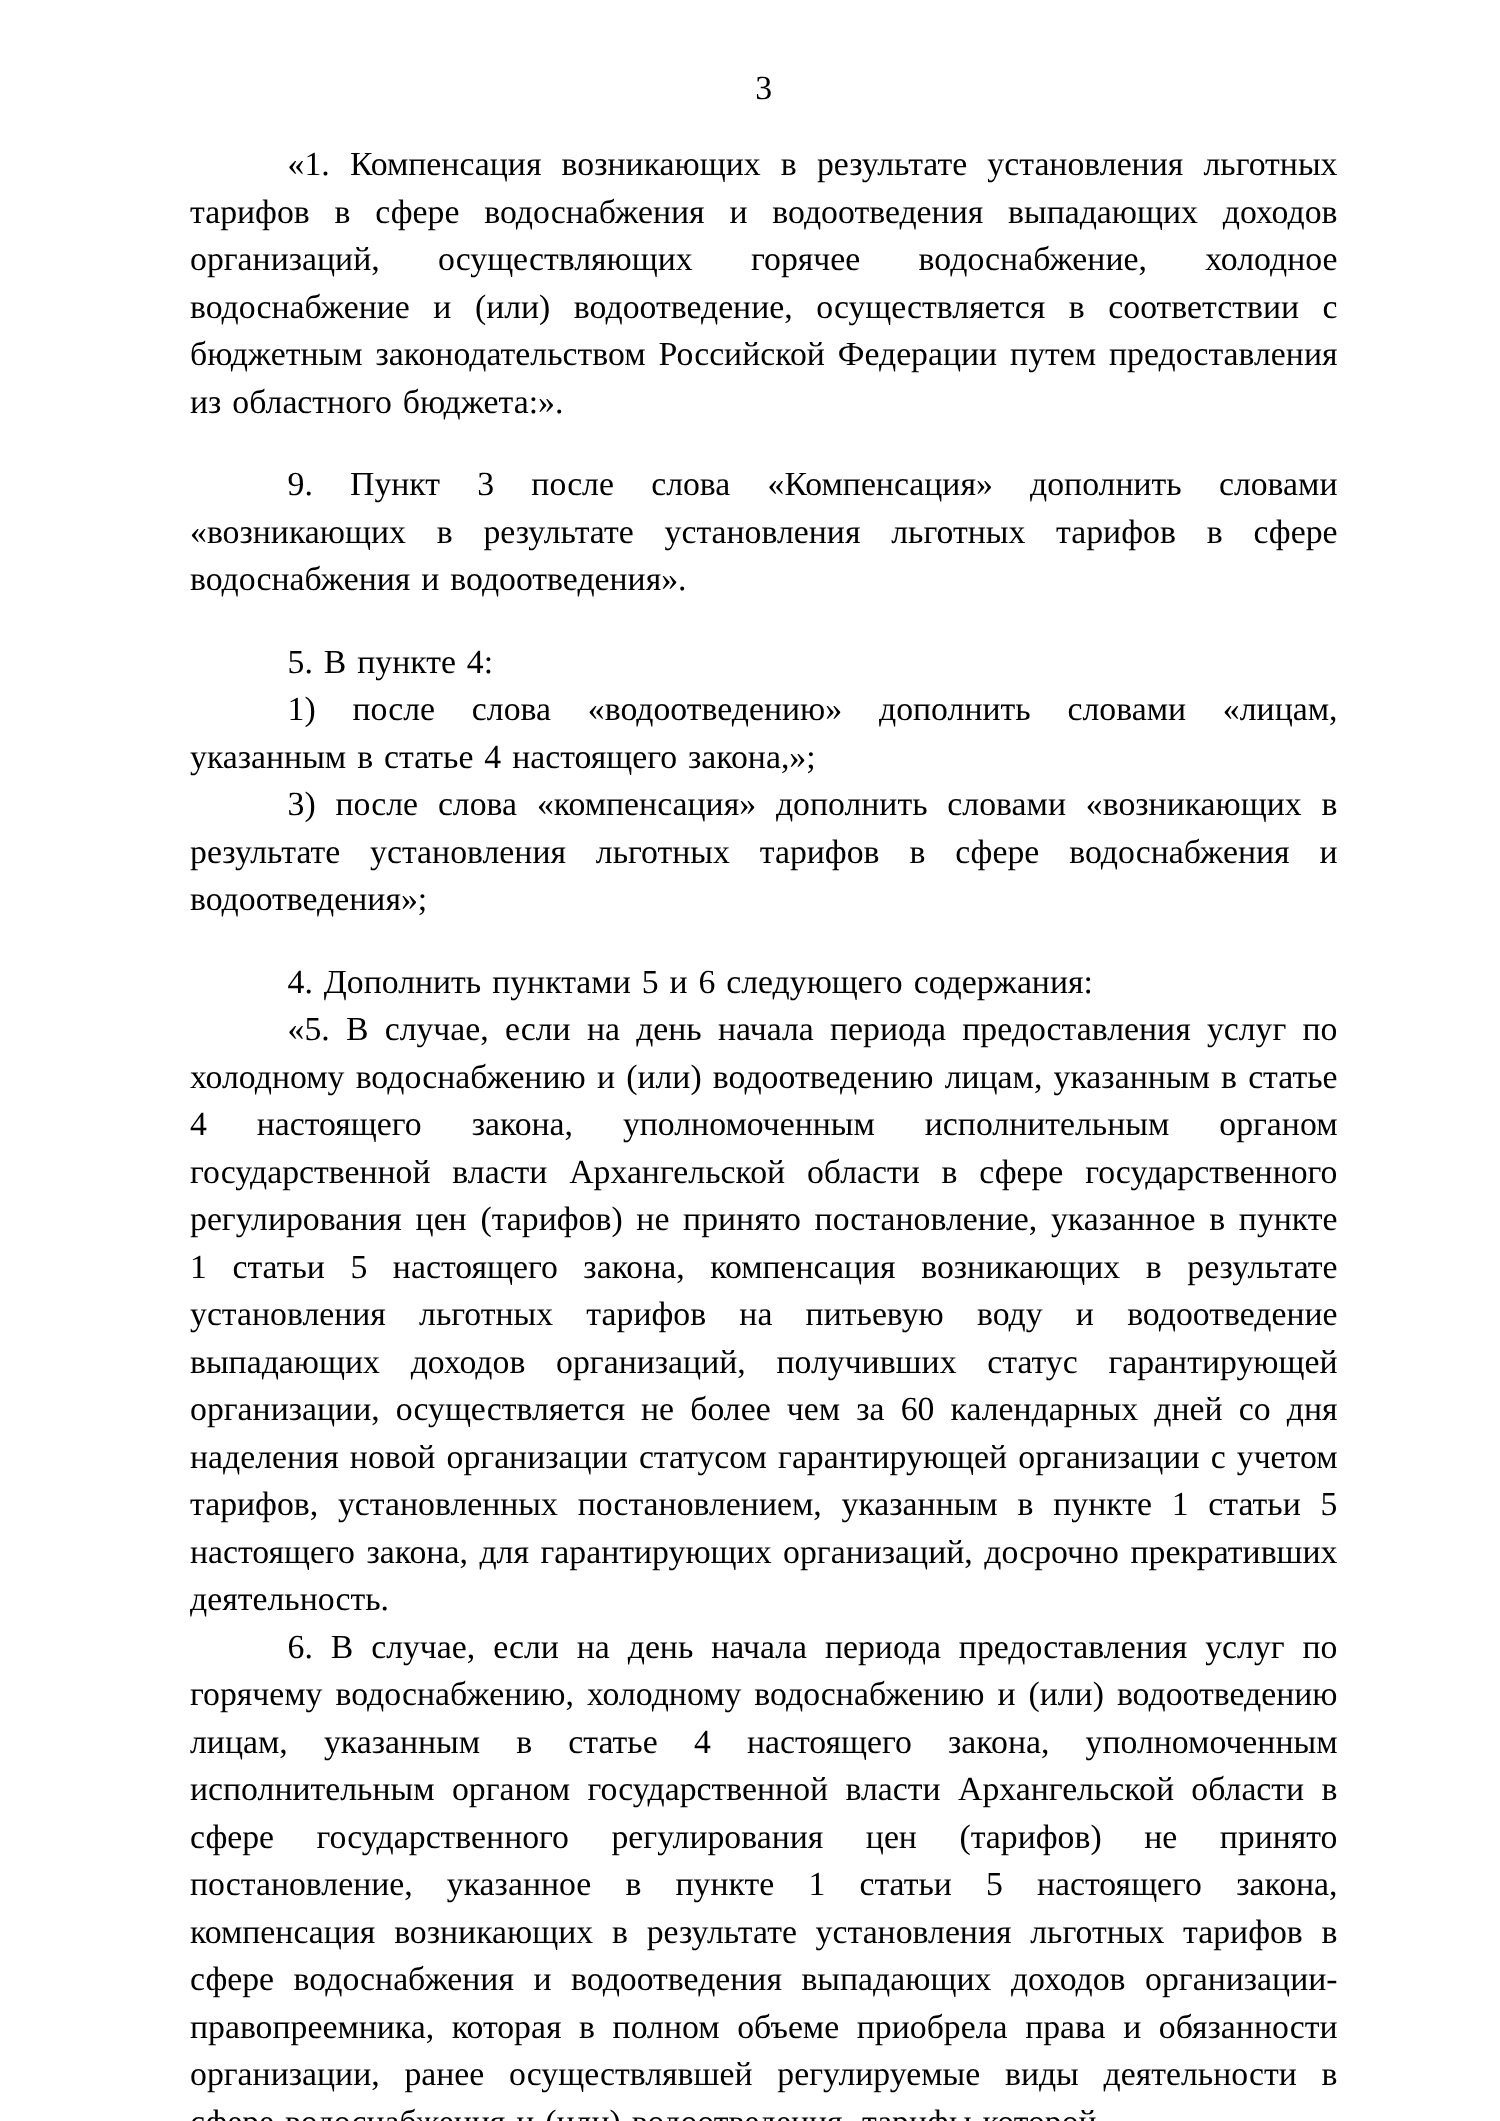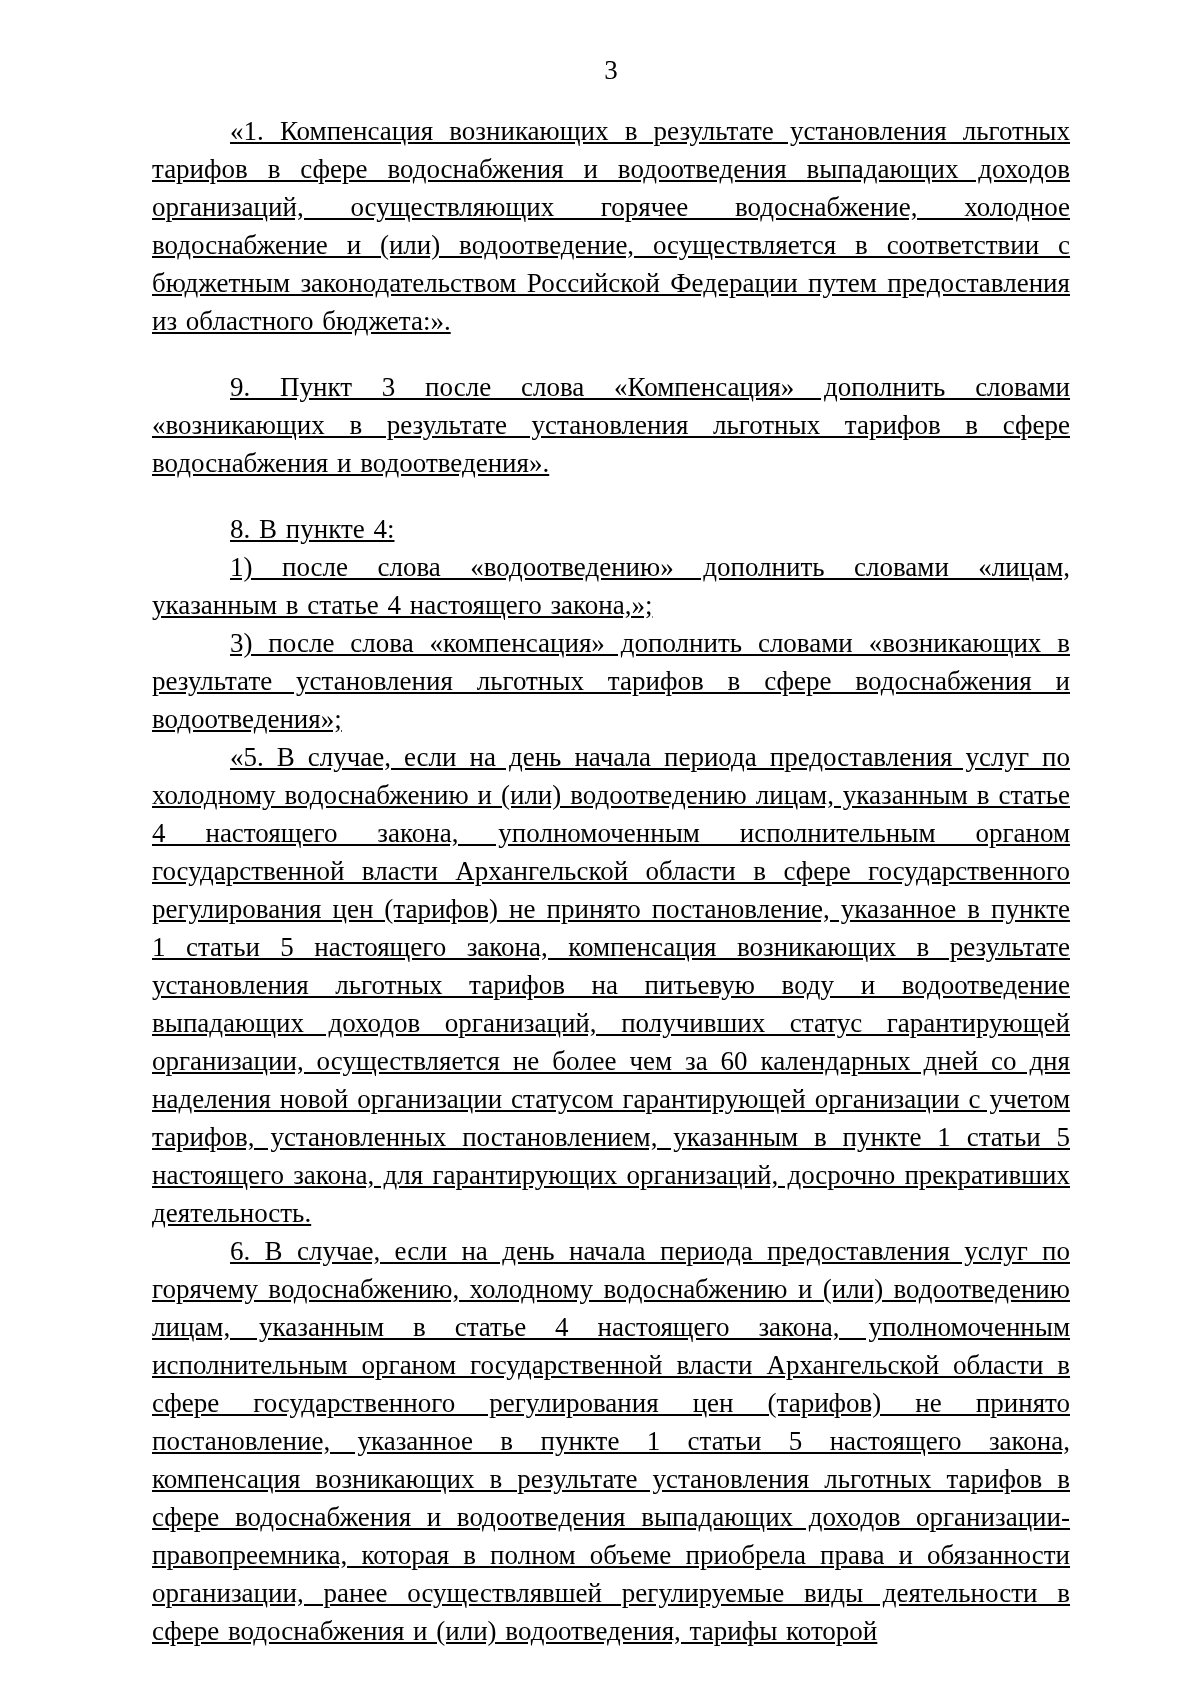--- a/index.html
+++ b/index.html
@@ -27,32 +27,32 @@
     line-height: 32px;
     margin: 0 0 26px 0;
   }
   .para {
     margin: 0;
     font-size: 27px;
     line-height: 38px;
     text-align: justify;
     text-indent: 78px;
     word-spacing: 2px;
-    text-decoration: underline;
   }
   .gap {
     margin-top: 28px;
   }
 </style>
 </head>
 <body>
 
 <div class="page">
   <p class="page-number"><span>3</span></p>
 
   <p class="para">«1. Компенсация возникающих в результате установления льготных тарифов в сфере водоснабжения и водоотведения выпадающих доходов организаций, осуществляющих горячее водоснабжение, холодное водоснабжение и (или) водоотведение, осуществляется в соответствии с бюджетным законодательством Российской Федерации путем предоставления из областного бюджета:».</p>
   <p class="para gap">9. Пункт 3 после слова «Компенсация» дополнить словами «возникающих в результате установления льготных тарифов в сфере водоснабжения и водоотведения».</p>
-  <p class="para gap">8. В пункте 4:</p>
+  <p class="para gap">5. В пункте 4:</p>
   <p class="para">1) после слова «водоотведению» дополнить словами «лицам, указанным в статье 4 настоящего закона,»;</p>
   <p class="para">3) после слова «компенсация» дополнить словами «возникающих в результате установления льготных тарифов в сфере водоснабжения и водоотведения»;</p>
+  <p class="para gap">4. Дополнить пунктами 5 и 6 следующего содержания:</p>
   <p class="para">«5. В случае, если на день начала периода предоставления услуг по холодному водоснабжению и (или) водоотведению лицам, указанным в статье 4 настоящего закона, уполномоченным исполнительным органом государственной власти Архангельской области в сфере государственного регулирования цен (тарифов) не принято постановление, указанное в пункте 1 статьи 5 настоящего закона, компенсация возникающих в результате установления льготных тарифов на питьевую воду и водоотведение выпадающих доходов организаций, получивших статус гарантирующей организации, осуществляется не более чем за 60 календарных дней со дня наделения новой организации статусом гарантирующей организации с учетом тарифов, установленных постановлением, указанным в пункте 1 статьи 5 настоящего закона, для гарантирующих организаций, досрочно прекративших деятельность.</p>
   <p class="para">6. В случае, если на день начала периода предоставления услуг по горячему водоснабжению, холодному водоснабжению и (или) водоотведению лицам, указанным в статье 4 настоящего закона, уполномоченным исполнительным органом государственной власти Архангельской области в сфере государственного регулирования цен (тарифов) не принято постановление, указанное в пункте 1 статьи 5 настоящего закона, компенсация возникающих в результате установления льготных тарифов в сфере водоснабжения и водоотведения выпадающих доходов организации-правопреемника, которая в полном объеме приобрела права и обязанности организации, ранее осуществлявшей регулируемые виды деятельности в сфере водоснабжения и (или) водоотведения, тарифы которой</p>
 </div>
 
 </body></html>

